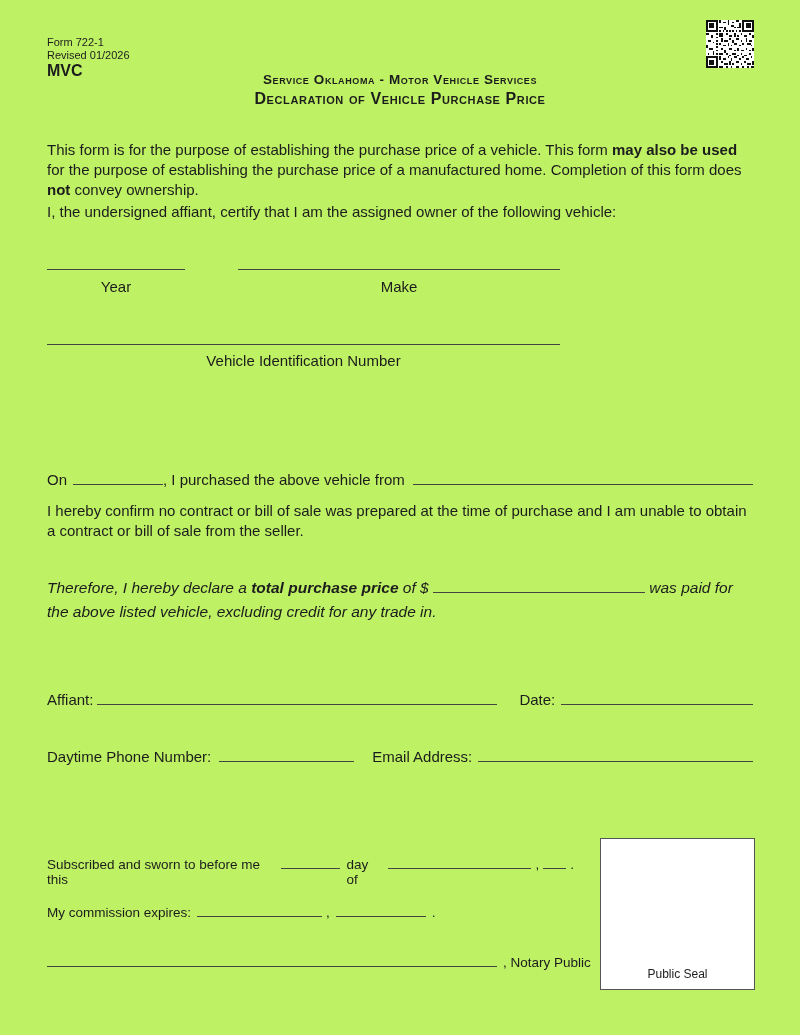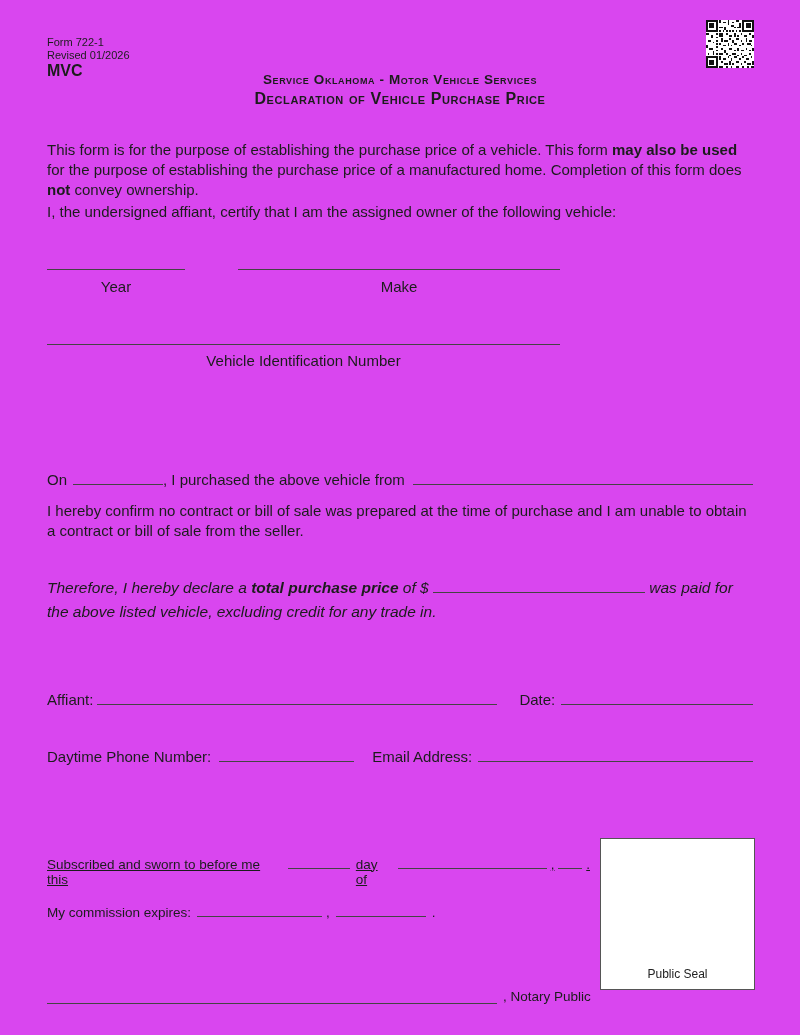--- a/index.html
+++ b/index.html
@@ -1,19 +1,19 @@
 <!DOCTYPE html>
 <html><head>
 <meta charset="utf-8">
 <style>
   * { margin:0; padding:0; box-sizing:border-box; }
   html,body { background:#ffffff; }
   body { width:800px; }
   .page {
-    position:relative; width:800px; height:1035px; background:#d946ef;
+    position:relative; width:800px; height:1035px; background:#bef264;
     font-family:"Liberation Sans","DejaVu Sans",sans-serif;
     color:#1c1c1c; font-size:15px;
   }
   .abs { position:absolute; }
   .center { left:0; right:0; text-align:center; }
 
   .meta { left:47px; top:36px; font-size:11px; line-height:13px; }
   .mvc  { font-size:16px; font-weight:bold; margin-top:2px; }
 
   .qr { left:706px; top:20px; width:48px; height:48px; }
@@ -35,21 +35,21 @@
   .purchase { top:426px;margin-top:44px; }
   .sigrow   { top:690px; }
   .phonerow { top:747px; }
 
   .b { display:inline-block; border-bottom:1px solid #444; height:1em; }
   .fill { flex:1 1 auto; border-bottom:1px solid #444; height:0; }
 
   .notary { font-size:13.5px; }
   .sworn      { top:855px; }
   .commission { top:903px; }
-  .notarysig  { top:989px;align-items:flex-end; }
+  .notarysig  { top:953px; }
 
   .sealbox { left:600px; top:838px; width:155px; height:152px; border:1px solid #555; background:#fff; }
   .seallabel { position:absolute; bottom:8px; left:0; right:0; text-align:center; font-size:12px; color:#222; }
 
   .ml4{margin-left:4px}.ml6{margin-left:6px}.ml8{margin-left:8px}.ml18{margin-left:18px}.ml22{margin-left:22px}
 </style>
 </head>
 <body>
 
 <div class="page">
@@ -213,21 +213,21 @@
     <span class="fill ml6"></span>
   </div>
 
   <div class="row phonerow">
     <span>Daytime Phone Number:</span>
     <span class="b ml8" style="width:135px;"></span>
     <span class="ml18">Email Address:</span>
     <span class="fill ml6"></span>
   </div>
 
-  <div class="row notary sworn" style="right:210px;text-decoration:underline;">
+  <div class="row notary sworn" style="right:226px;">
     <span>Subscribed and sworn to before me this</span>
     <span class="b ml6" style="width:62px;"></span>
     <span class="ml6">day of</span>
     <span class="b ml6" style="width:150px;"></span>
     <span class="ml4">,</span>
     <span class="b ml4" style="width:24px;"></span>
     <span class="ml4">.</span>
   </div>
 
   <div class="row notary commission" style="right:210px;">

